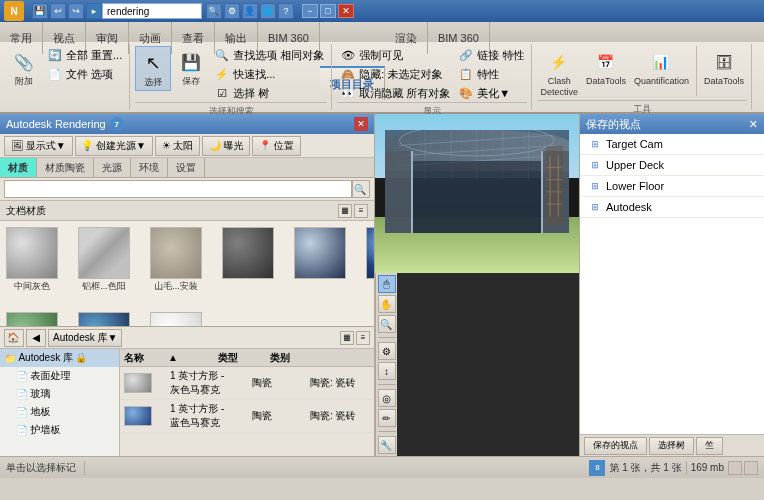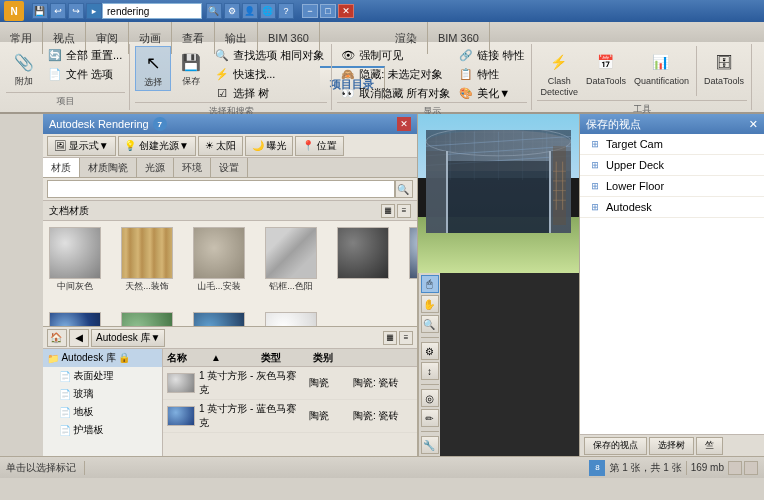--- a/index.html
+++ b/index.html
@@ -27,33 +27,33 @@
     .ribbon-group { display: flex; flex-direction: column; border-right: 1px solid #c0b8b0; padding: 2px 4px; min-width: 60px; }
     .ribbon-group-label { font-size: 9px; color: #666; text-align: center; margin-top: auto; padding-top: 2px; border-top: 1px solid #c0b8b0; }
     .ribbon-group-content { display: flex; flex: 1; gap: 2px; align-items: flex-start; }
     .ribbon-btn { display: flex; flex-direction: column; align-items: center; cursor: pointer; padding: 2px 3px; min-width: 36px; }
     .ribbon-btn-icon { width: 28px; height: 28px; display: flex; align-items: center; justify-content: center; font-size: 16px; }
     .ribbon-btn-label { font-size: 9px; color: #333; text-align: center; line-height: 1.2; }
     .ribbon-btn-small { display: flex; align-items: center; cursor: pointer; padding: 1px 3px; gap: 3px; white-space: nowrap; }
     .ribbon-btn-small-icon { width: 16px; height: 16px; display: flex; align-items: center; justify-content: center; font-size: 11px; }
 
     
-    .main-area { display: flex; height: calc(500px - 22px - 22px - 92px - 22px); margin-left: 43px; }
+    .main-area { display: flex; height: calc(500px - 22px - 22px - 92px - 22px); }
     
     
     .rendering-panel { width: 375px; background: #f0ece4; border-right: 1px solid #b0a898; display: flex; flex-direction: column; }
     .panel-title-bar { height: 20px; background: linear-gradient(to bottom, #6a9ad0, #4a7ab5); display: flex; align-items: center; padding: 0 6px; color: white; font-size: 11px; gap: 4px; }
     .panel-close { margin-left: auto; cursor: pointer; width: 14px; height: 14px; background: #c04040; display: flex; align-items: center; justify-content: center; font-size: 9px; color: white; }
     
     .render-toolbar { display: flex; align-items: center; height: 24px; padding: 2px 4px; background: #e8e4dc; border-bottom: 1px solid #c0b8b0; gap: 2px; }
     .render-btn { display: flex; align-items: center; gap: 2px; padding: 1px 6px; border: 1px solid #b0a898; background: linear-gradient(to bottom, #f0ece4, #d8d4cc); cursor: pointer; font-size: 10px; height: 20px; }
     
     .material-tabs { display: flex; height: 20px; background: #d8d4cc; border-bottom: 1px solid #b0a898; }
     .mat-tab { padding: 0 8px; display: flex; align-items: center; cursor: pointer; font-size: 10px; color: #333; border-right: 1px solid #b0a898; }
-    .mat-tab.active { background: #ffffff; font-weight: normal; }
+    .mat-tab.active { background: #5eead4; font-weight: bold; }
     
     .search-row { display: flex; align-items: center; padding: 2px 4px; background: #e8e4dc; border-bottom: 1px solid #c0b8b0; }
     .mat-search { flex: 1; height: 18px; border: 1px solid #b0a898; padding: 0 4px; font-size: 10px; background: white; }
     .search-icon-btn { width: 18px; height: 18px; border: 1px solid #b0a898; background: #e8e4dc; display: flex; align-items: center; justify-content: center; cursor: pointer; font-size: 10px; }
     
     .doc-mat-header { height: 20px; display: flex; align-items: center; padding: 0 6px; background: #e0dcd4; border-bottom: 1px solid #c0b8b0; font-size: 10px; }
     .mat-grid { display: grid; grid-template-columns: repeat(6, 1fr); gap: 20px; padding: 6px; overflow-y: auto; flex: 1; background: #f0ece4; }
     .mat-item { display: flex; flex-direction: column; align-items: center; gap: 2px; cursor: pointer; }
     .mat-thumb { width: 52px; height: 52px; border: 1px solid #c0b8b0; background: #ccc; display: flex; align-items: center; justify-content: center; overflow: hidden; }
     .mat-label { font-size: 9px; color: #333; text-align: center; line-height: 1.2; max-width: 52px; word-break: break-all; }
@@ -65,21 +65,21 @@
     .library-panel { background: #e8e4dc; border-top: 1px solid #b0a898; height: 130px; display: flex; flex-direction: column; }
     .lib-toolbar { display: flex; align-items: center; height: 22px; padding: 0 4px; gap: 2px; border-bottom: 1px solid #c0b8b0; }
     .lib-btn { padding: 1px 4px; border: 1px solid #b0a898; background: linear-gradient(to bottom, #f0ece4, #d8d4cc); cursor: pointer; font-size: 10px; height: 18px; display: flex; align-items: center; }
     .lib-tree { width: 120px; background: #f0f0ec; border-right: 1px solid #c0b8b0; overflow-y: auto; }
     .lib-tree-item { padding: 2px 4px; font-size: 10px; cursor: pointer; display: flex; align-items: center; gap: 2px; }
     .lib-tree-item.selected { background: #c0d4e8; }
     .lib-tree-item.indent { padding-left: 16px; }
     .lib-content { flex: 1; display: flex; flex-direction: column; }
     .lib-content-header { display: flex; height: 18px; background: #d8d4cc; align-items: center; padding: 0 4px; gap: 20px; border-bottom: 1px solid #c0b8b0; font-size: 10px; font-weight: bold; }
     .lib-items { overflow-y: auto; flex: 1; }
-    .lib-item-row { display: flex; align-items: center; padding: 2px 4px; gap: 4px; border-bottom: 1px solid #e0dcd4; font-size: 10px; cursor: pointer; }
+    .lib-item-row { display: flex; align-items: center; padding: 2px 4px; gap: 18px; border-bottom: 1px solid #e0dcd4; font-size: 10px; cursor: pointer; }
     .lib-item-thumb { width: 28px; height: 20px; border: 1px solid #c0b8b0; }
     .lib-body { display: flex; flex: 1; overflow: hidden; }
     
     
     .view-panel { flex: 1; display: flex; flex-direction: column; background: #2a2a2a; }
     
     
     .saved-panel { width: 185px; background: #f0ece4; border-left: 1px solid #b0a898; display: flex; flex-direction: column; }
     .saved-title { height: 20px; background: linear-gradient(to bottom, #6a9ad0, #4a7ab5); display: flex; align-items: center; padding: 0 6px; color: white; font-size: 11px; }
     .saved-list { flex: 1; background: white; overflow-y: auto; }
@@ -160,21 +160,20 @@
           <div class="ribbon-btn-small">
             <div class="ribbon-btn-small-icon">🔄</div>
             <span>全部 重置...</span>
           </div>
           <div class="ribbon-btn-small">
             <div class="ribbon-btn-small-icon">📄</div>
             <span>文件 选项</span>
           </div>
         </div>
       </div>
-      <div class="ribbon-group-label">项目</div>
     </div>
 
     <div class="ribbon-group" style="min-width:160px;">
       <div class="ribbon-group-content">
         <div class="ribbon-btn" style="background:rgba(100,160,220,0.3);border:1px solid #7aabe0;">
           <div class="ribbon-btn-icon" style="font-size:18px;">↖</div>
           <div class="ribbon-btn-label">选择</div>
         </div>
         <div class="ribbon-btn">
           <div class="ribbon-btn-icon">💾</div>
@@ -309,30 +308,26 @@
         <div style="width:14px;height:14px;border:1px solid #b0a898;background:#e8e4dc;display:flex;align-items:center;justify-content:center;font-size:8px;">≡</div>
       </div>
     </div>
 
     <div class="mat-grid" id="mat-grid">
     <div class="mat-item">
           <div class="mat-thumb" style="background: radial-gradient(circle at 30% 30%, rgb(224, 224, 224), rgb(128, 128, 128));"></div>
           <div class="mat-label">中间灰色</div>
         </div>
         <div class="mat-item">
-          <div class="mat-thumb" style="background: repeating-linear-gradient(90deg, rgb(196, 164, 100) 0px, rgb(212, 180, 116) 4px, rgb(184, 144, 80) 8px, rgb(196, 164, 100) 12px);"></div>
-          <div class="mat-label">天然...装饰</div>
+          <div class="mat-thumb" style="background: linear-gradient(135deg, rgb(208, 208, 208) 25%, rgb(160, 160, 160) 50%, rgb(192, 192, 192) 75%);"></div>
+          <div class="mat-label">铝框...色阳</div>
         </div>
         <div class="mat-item">
           <div class="mat-thumb" style="background: radial-gradient(circle at 40% 40%, rgb(200, 192, 176), rgb(144, 136, 120));"></div>
           <div class="mat-label">山毛...安装</div>
-        </div>
-        <div class="mat-item">
-          <div class="mat-thumb" style="background: linear-gradient(135deg, rgb(208, 208, 208) 25%, rgb(160, 160, 160) 50%, rgb(192, 192, 192) 75%);"></div>
-          <div class="mat-label">铝框...色阳</div>
         </div>
         <div class="mat-item">
           <div class="mat-thumb" style="background: radial-gradient(circle at 30% 30%, rgb(128, 128, 128), rgb(48, 48, 48));"></div>
         </div>
         <div class="mat-item">
           <div class="mat-thumb" style="background: radial-gradient(circle at 30% 30%, rgb(192, 208, 224), rgb(32, 48, 80));"></div>
         </div>
         <div class="mat-item">
           <div class="mat-thumb" style="background: radial-gradient(circle at 30% 30%, rgb(128, 176, 224), rgb(32, 64, 128), rgb(16, 32, 64));"></div>
         </div>

